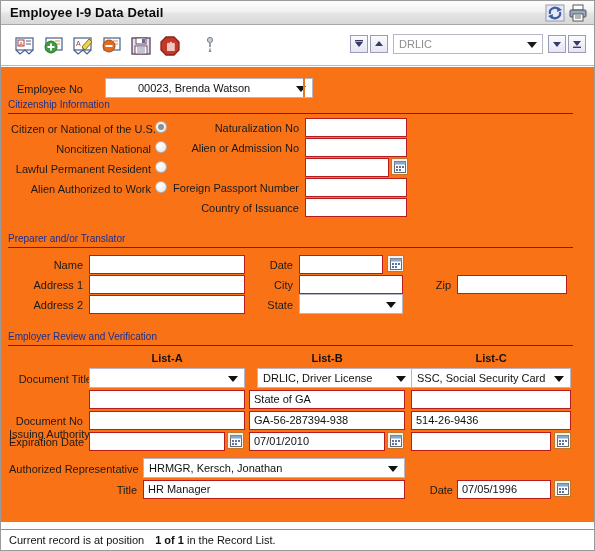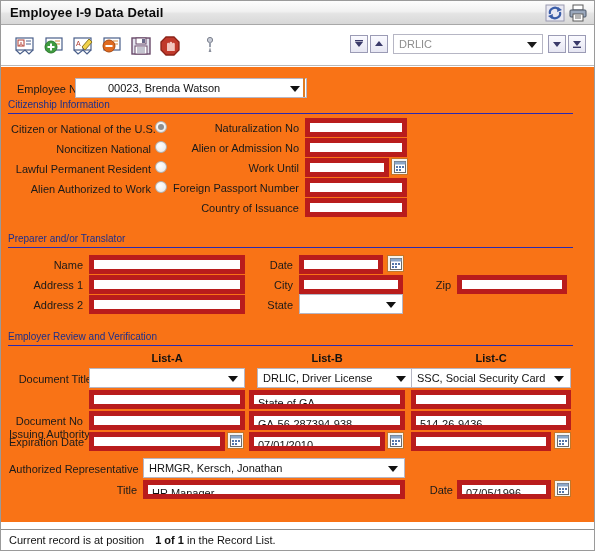--- a/index.html
+++ b/index.html
@@ -138,21 +138,21 @@
     color: #1a1a1a;
     white-space: nowrap;
     line-height: 13px;
   }
   .lbl.r { text-align: right; }
 
   .fld {
     position: absolute;
     box-sizing: border-box;
     height: 19px;
-    border: 5px solid #b91c1c;
+    border: 1px solid #b91c1c;
     background: #ffffff;
     font-size: 11px;
     color: #111111;
     line-height: 17px;
     padding-left: 4px;
     white-space: nowrap;
     overflow: hidden;
   }
 
   .combo {
@@ -393,21 +393,21 @@
           <polygon points="2,3 10,3 6,8" fill="#3a3a6a"></polygon>
           <rect x="2" y="8.6" width="8" height="1.4" fill="#3a3a6a"></rect>
         </svg>
       </span>
     </div>
   </div>
 
   <div class="content">
 
     <div class="lbl r" style="left:10px; top:16px; width:72px;">Employee No</div>
-    <div class="combo" style="left:74px; top:11px; width:232px;padding-left:32px;">
+    <div class="combo" style="left:104px; top:11px; width:208px;padding-left:32px;">
       <span>00023, Brenda Watson</span>
       <span class="arrow"></span>
     </div>
     <div class="caret" style="left:302px; top:11px; height:19px;"></div>
 
     <div class="sect" style="top:32px;">
       <span class="sect-label">Citizenship Information</span>
       <span class="sect-rule"></span>
     </div>
 
@@ -422,21 +422,20 @@
 
     <div class="lbl r" style="left:10px; top:116px; width:140px;">Alien Authorized to Work</div>
     <div class="radio" style="left:154px; top:114px;"></div>
 
     <div class="lbl r" style="left:168px; top:55px; width:130px;">Naturalization No</div>
     <div class="fld" style="left:304px; top:51px; width:102px;"></div>
 
     <div class="lbl r" style="left:168px; top:75px; width:130px;">Alien or Admission No</div>
     <div class="fld" style="left:304px; top:71px; width:102px;"></div>
 
-    <div class="lbl r" style="left:168px; top:95px; width:130px;">Work Until</div>
     <div class="fld" style="left:304px; top:91px; width:84px;"></div>
     <div class="calbtn" style="left:390px; top:91px;">
       <svg width="12" height="12" viewBox="0 0 12 12">
         <rect x="0.5" y="0.5" width="11" height="11" fill="#ffffff" stroke="#6a6a6a" stroke-width="1"></rect>
         <rect x="0.5" y="0.5" width="11" height="3" fill="#8aa6c8"></rect>
         <rect x="2" y="5" width="2" height="2" fill="#5577aa"></rect>
         <rect x="5" y="5" width="2" height="2" fill="#5577aa"></rect>
         <rect x="8" y="5" width="2" height="2" fill="#5577aa"></rect>
         <rect x="2" y="8" width="2" height="2" fill="#5577aa"></rect>
         <rect x="5" y="8" width="2" height="2" fill="#5577aa"></rect>

